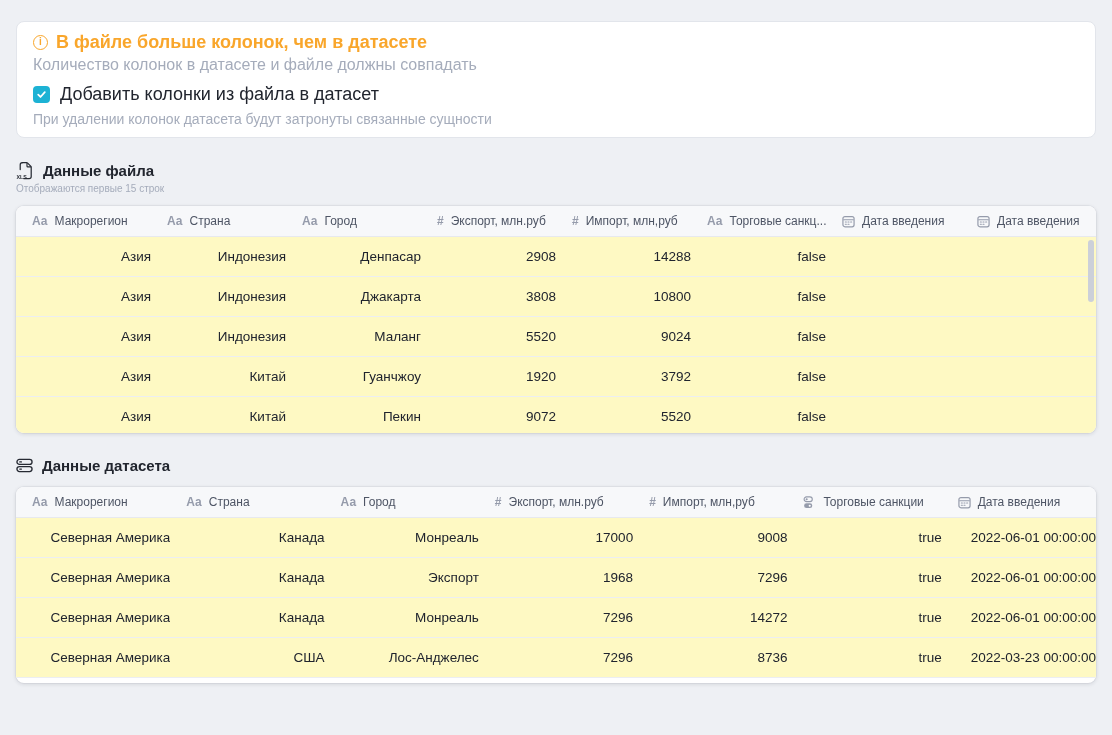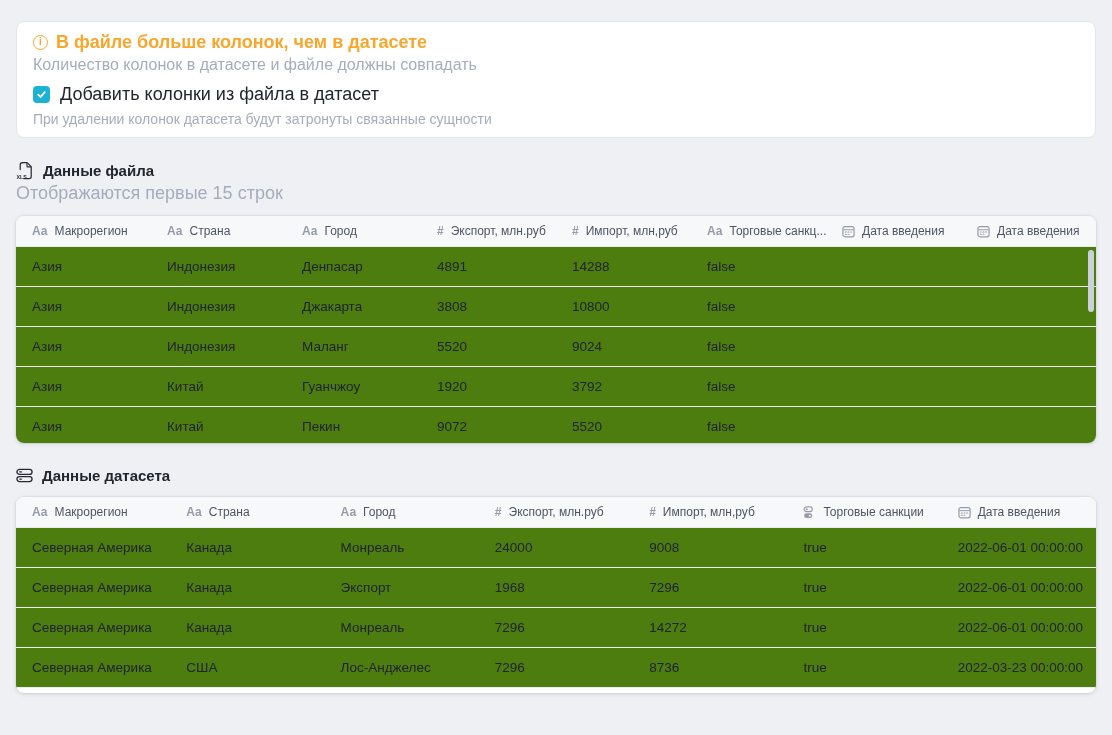--- a/index.html
+++ b/index.html
@@ -36,45 +36,46 @@
     display: flex; align-items: center; justify-content: center; cursor: pointer;
   }
   .checkbox.checked { border: none; }
   .checkbox-label { font-size: 18px; color: #21252e; }
   .notice-note { margin-top: 8px; font-size: 14px; color: #a5acbb; }
 
   
   .section-header { margin-top: 22px; display: flex; align-items: center; gap: 9px; height: 20px; }
   .section-icon { display: flex; color: #262a33; }
   .section-title { font-size: 15px; font-weight: 700; color: #21252e; }
-  .section-sub { margin-top: 3px; font-size: 18px; color: #a5acbb; }
+  .section-sub { margin-top: 3px; font-size: 10px; color: #a5acbb; }
 
   
   .table-card {
     position: relative; margin-top: 12px; background: #fff; border-radius: 8px;
     box-shadow: 0 1px 4px rgba(30,35,50,.14), 0 0 0 1px rgba(30,35,50,.04);
     overflow: hidden;
+    text-align: right;
   }
   #file-table-card { height: 227px; }
   #dataset-table-card { height: 196px; }
 
   .thead {
     display: grid; align-items: center; height: 31px;
     background: #f7f8fa; border-bottom: 1px solid #e7e9ee;
   }
   .th {
     display: flex; align-items: center; gap: 7px;
     padding-left: 16px; overflow: hidden; white-space: nowrap;
     font-size: 12px; color: #4e5565; cursor: pointer;
   }
   .ticon { display: flex; align-items: center; color: #959bab; flex: 0 0 auto; }
   .aa { font-size: 12px; font-weight: 600; line-height: 1; }
   .tr {
     display: grid; align-items: center; height: 40px;
-    border-bottom: 1px solid #eceef2; background: #4d7c0f;
+    border-bottom: 1px solid #eceef2; background: #fef9c3;
   }
   .td {
     padding-left: 16px; overflow: hidden; white-space: nowrap;
     font-size: 13.5px; color: #20242e;
   }
   .vscroll-thumb {
     position: absolute; right: 2px; top: 34px;
     width: 6px; height: 62px; border-radius: 3px;
     background: #ccd0d9; cursor: pointer;
   }
@@ -172,21 +173,21 @@
             </svg>
           </span>
           <span>Дата введения</span>
         </div>
       </div>
     <div>
         <div class="tr" style="grid-template-columns: repeat(8, 1fr);">
           <div class="td">Азия</div>
           <div class="td">Индонезия</div>
           <div class="td">Денпасар</div>
-          <div class="td">4891</div>
+          <div class="td">2908</div>
           <div class="td">14288</div>
           <div class="td">false</div>
           <div class="td"></div>
           <div class="td"></div>
         </div>
         <div class="tr" style="grid-template-columns: repeat(8, 1fr);">
           <div class="td">Азия</div>
           <div class="td">Индонезия</div>
           <div class="td">Джакарта</div>
           <div class="td">3808</div>
@@ -292,21 +293,21 @@
             </svg>
           </span>
           <span>Дата введения</span>
         </div>
       </div>
     <div>
         <div class="tr" style="grid-template-columns: repeat(7, 1fr);">
           <div class="td">Северная Америка</div>
           <div class="td">Канада</div>
           <div class="td">Монреаль</div>
-          <div class="td">24000</div>
+          <div class="td">17000</div>
           <div class="td">9008</div>
           <div class="td">true</div>
           <div class="td">2022-06-01 00:00:00</div>
         </div>
         <div class="tr" style="grid-template-columns: repeat(7, 1fr);">
           <div class="td">Северная Америка</div>
           <div class="td">Канада</div>
           <div class="td">Экспорт</div>
           <div class="td">1968</div>
           <div class="td">7296</div>

